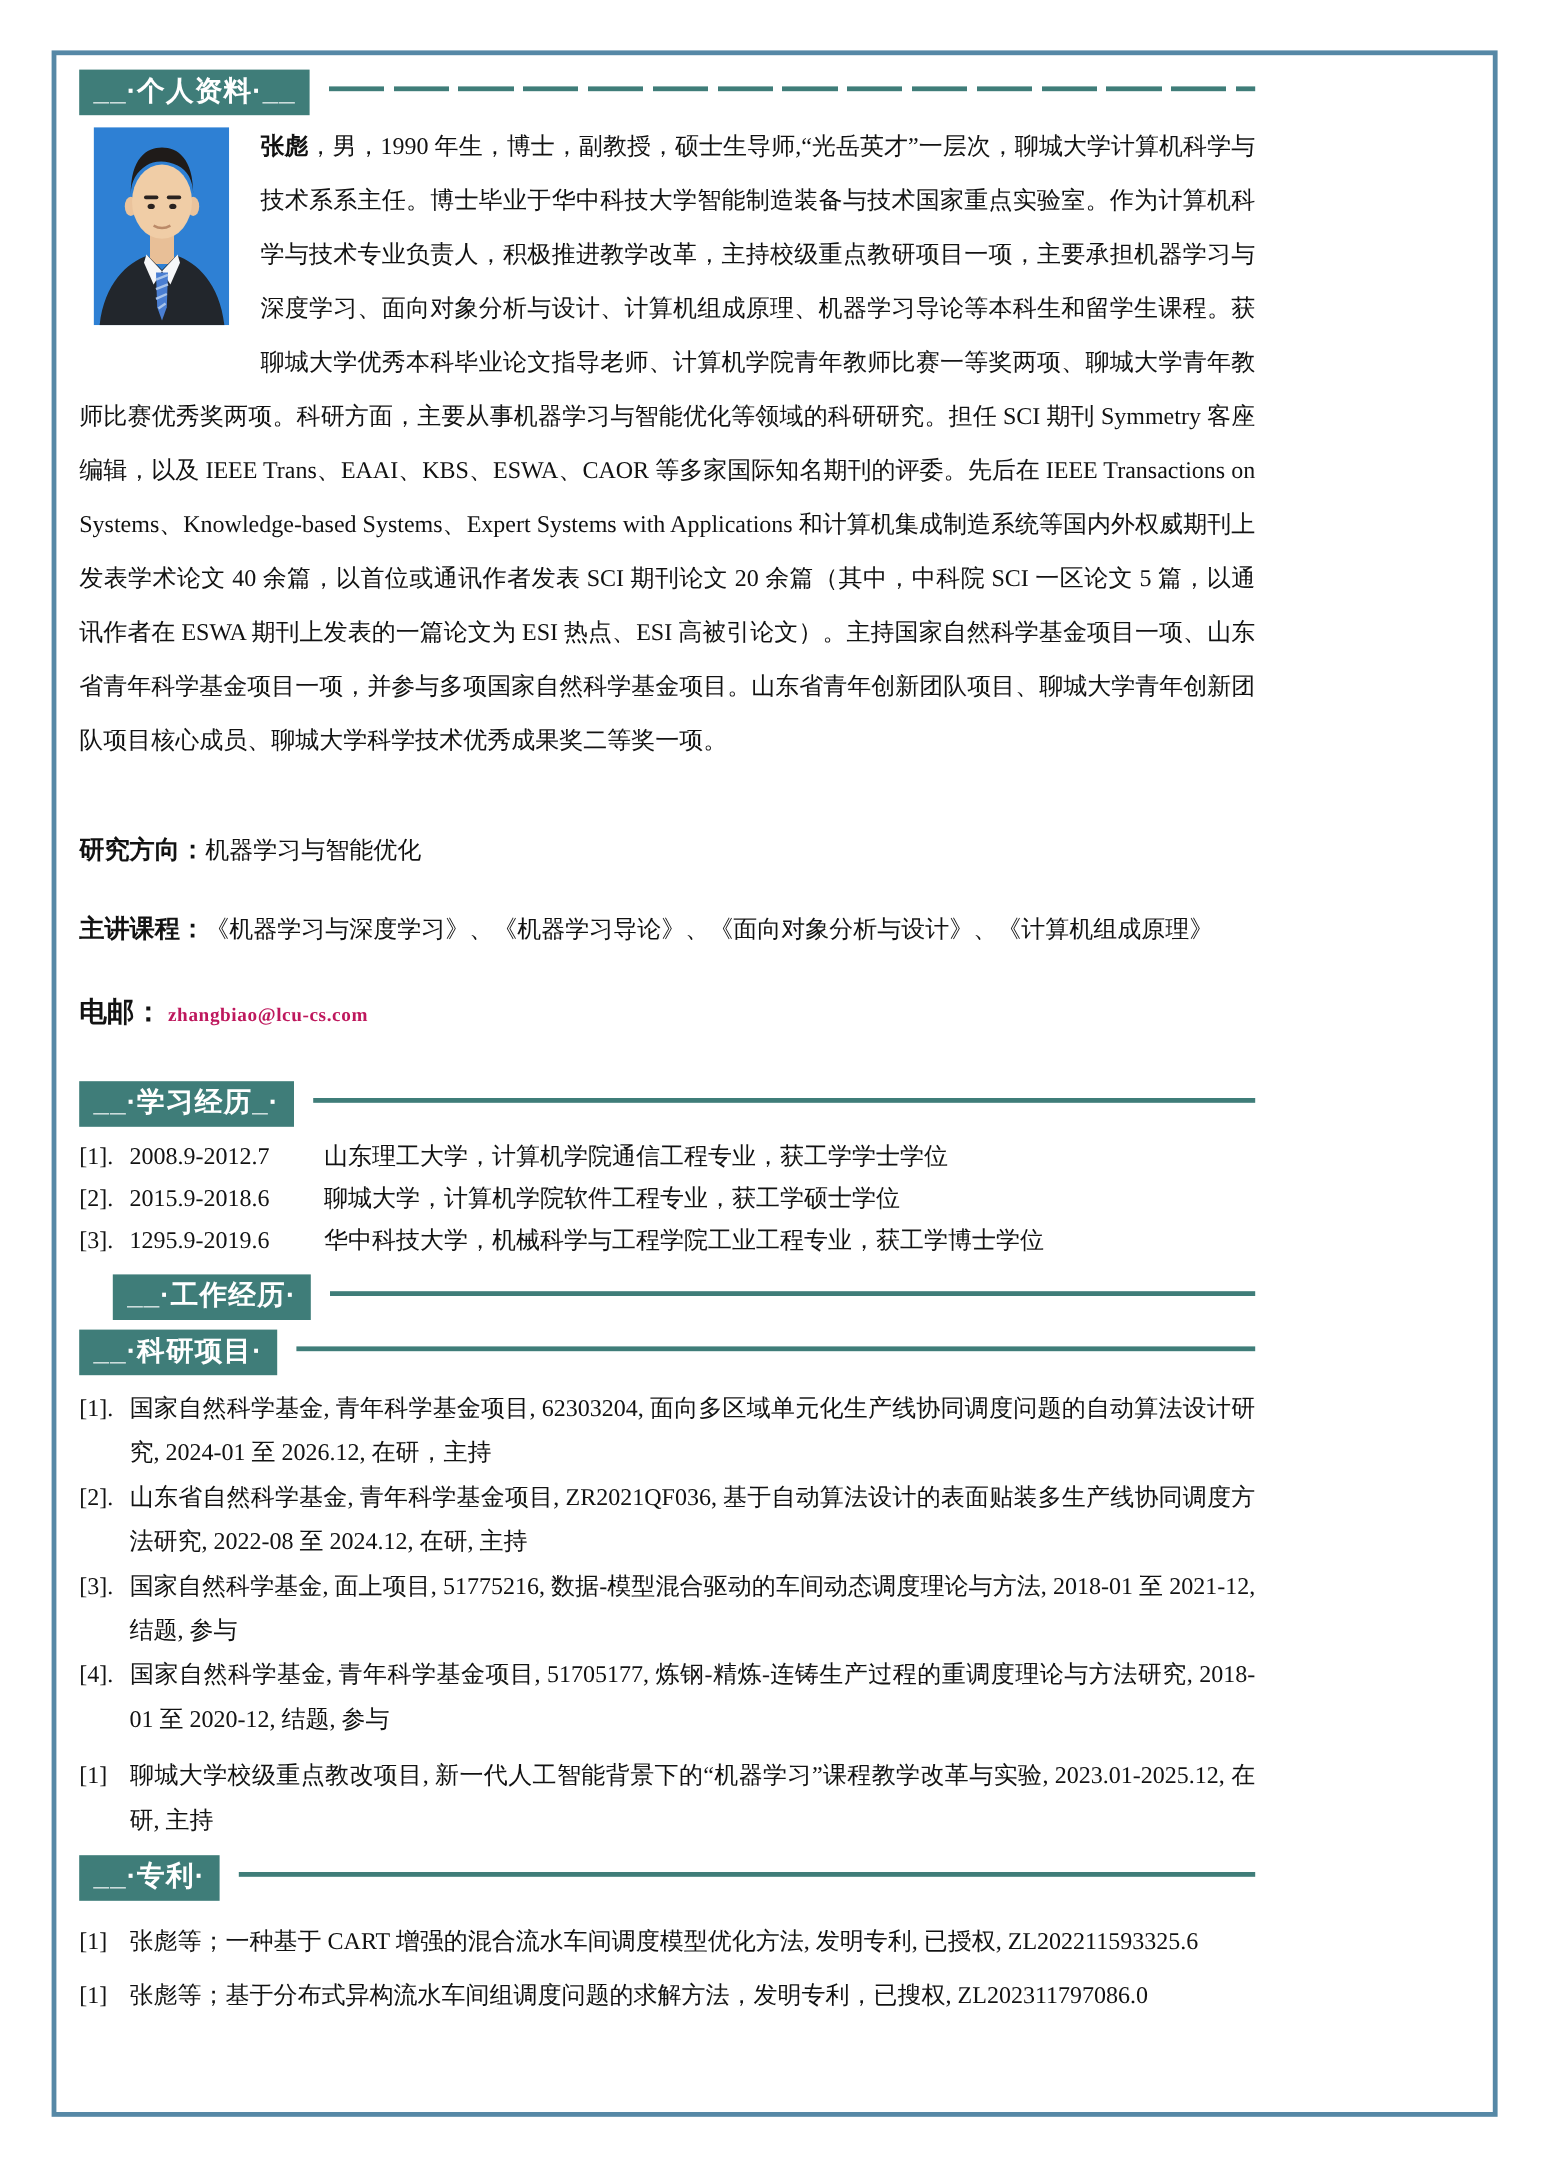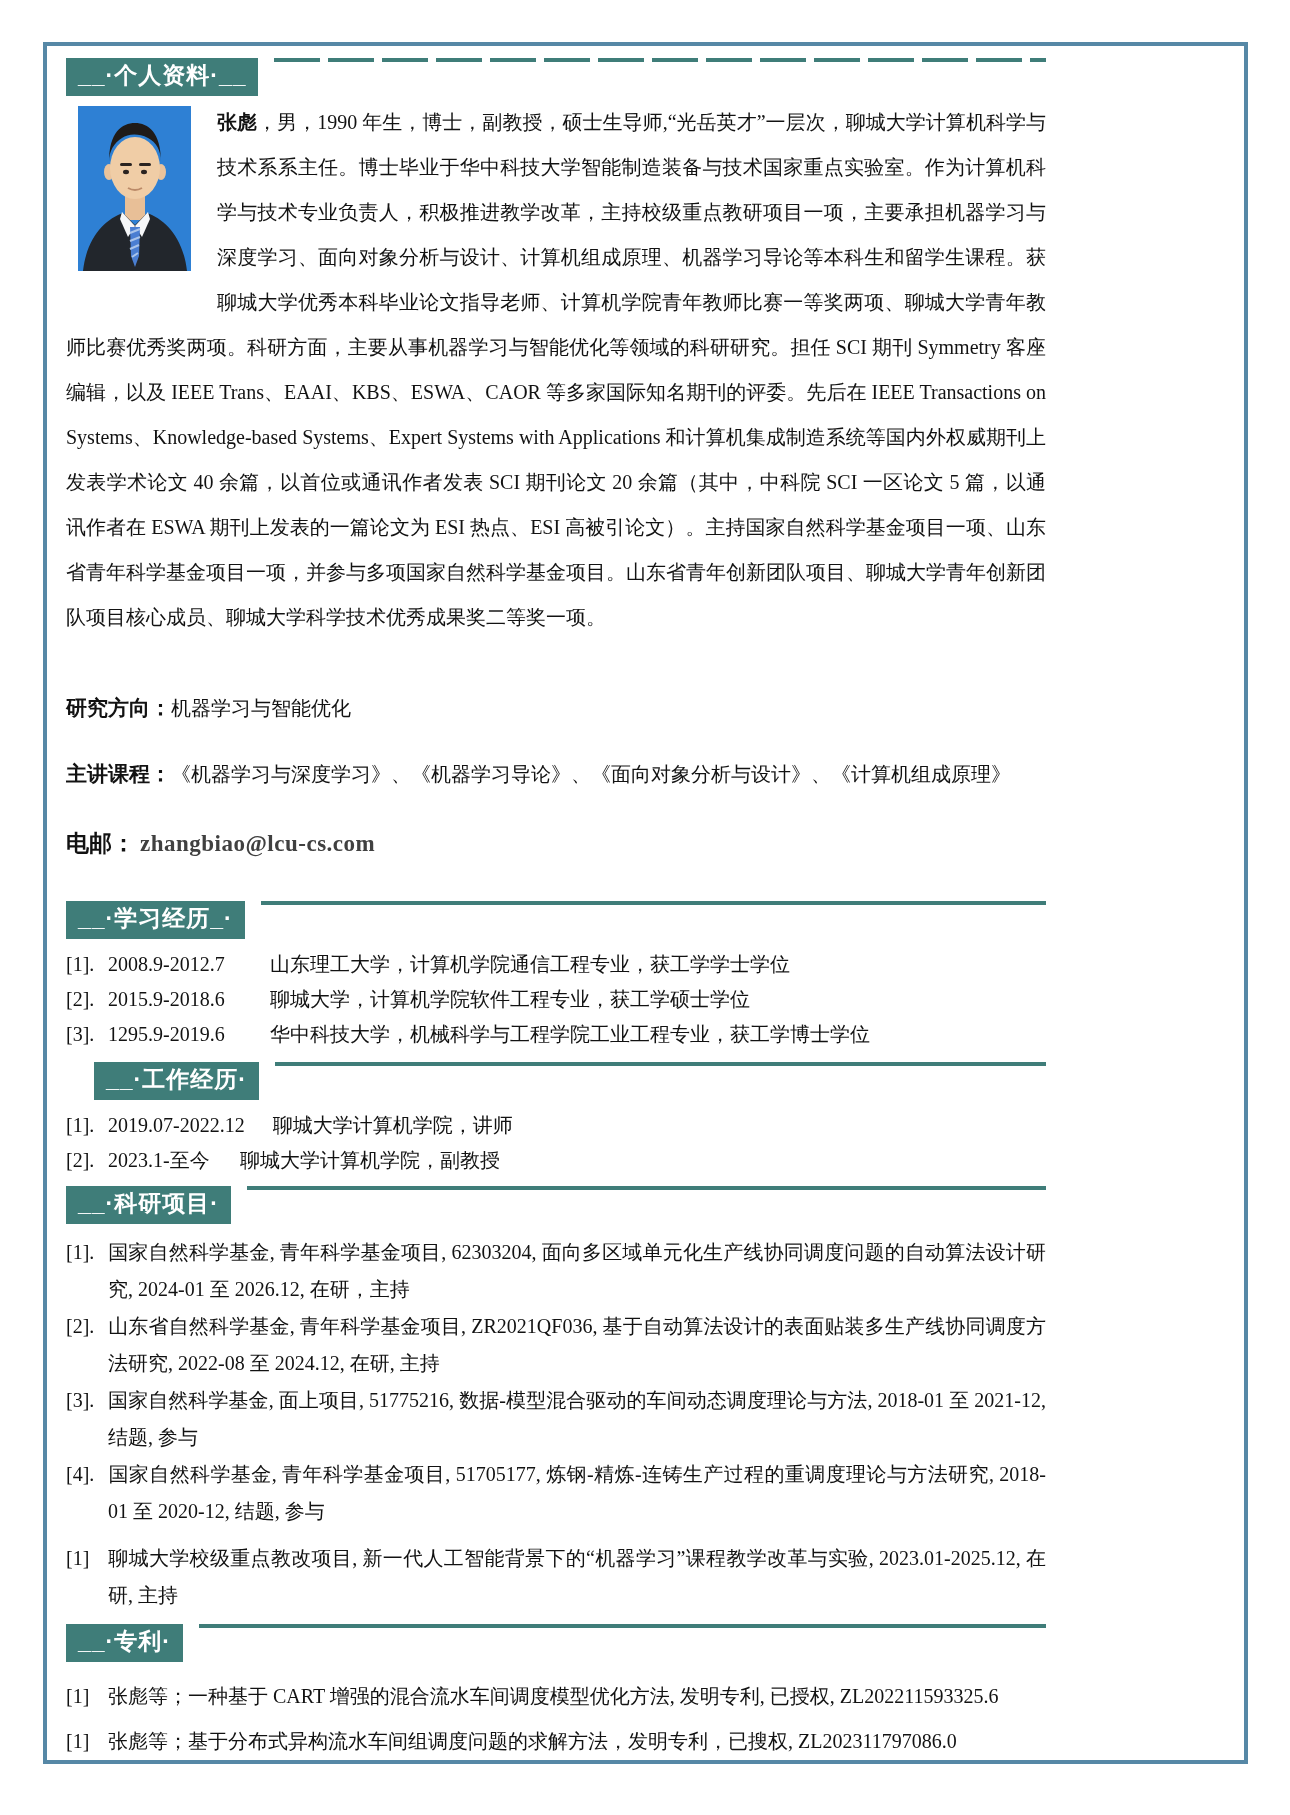--- a/index.html
+++ b/index.html
@@ -14,21 +14,21 @@
   .frame {
     position:absolute; left:43px; top:42px;
     width:1205px; height:1722px;
     border:4px solid #5688a6;
     box-sizing:border-box;
     pointer-events:none;
   }
   .content { position:absolute; left:66px; top:58px; width:980px; }
 
   
-  .sec { display:flex; align-items:flex-start;gap:16px; }
+  .sec { display:flex; align-items:center;gap:16px; }
   .badge {
     background:#3f7d79; color:#ffffff;
     font-family:"Liberation Sans","DejaVu Sans",sans-serif;
     font-weight:bold; font-size:23px; line-height:1;
     padding:6px 12px 9px 12px; letter-spacing:1px; white-space:nowrap;
   }
   .rule { flex:1; height:4px; background:#3f7d79; margin-bottom:7px; }
   .rule.dashed { background:repeating-linear-gradient(90deg,#3f7d79 0 46px,#ffffff 46px 54px); }
 
   
@@ -39,21 +39,21 @@
   .bio { text-align:justify; font-size:20px; line-height:45px; margin:4px 0 0 0; }
   .name { font-family:"Liberation Sans","DejaVu Sans",sans-serif; font-weight:bold; font-size:20px; }
 
   
   .meta { font-size:20px; margin:0; }
   .meta .label { font-family:"Liberation Sans","DejaVu Sans",sans-serif; font-weight:bold; font-size:21px; }
   .meta.research { margin-top:54px; }
   .meta.courses  { margin-top:38px; }
   .meta.email    { margin-top:40px; }
   .meta.email .label { font-size:23px; }
-  .email-link { color:#404040; font-weight:bold; font-size:23px; text-decoration:none; letter-spacing:0.5px; }
+  .email-link { color:#be185d; font-weight:bold; font-size:16px; text-decoration:none; letter-spacing:0.5px; }
 
   
   .rows { margin-top:8px; }
   .row { font-size:20px; line-height:35px; }
   .row .no { display:inline-block; width:42px; }
   .row .date { display:inline-block; min-width:150px; padding-right:12px; }
   .rows.work .row .date { min-width:104px; padding-right:28px; }
 
   
   .plist { margin-top:10px; }
@@ -129,28 +129,20 @@
     </div>
     <div class="row">
       <span class="no">[3].</span><span class="date">1295.9-2019.6</span><span class="desc">华中科技大学，机械科学与工程学院工业工程专业，获工学博士学位</span>
     </div>
   </div>
 
   <div class="sec work">
     <span class="badge">__·工作经历·</span>
     <span class="rule"></span>
   </div>
-  <div class="rows work">
-    <div class="row">
-      <span class="no">[1].</span><span class="date">2019.07-2022.12</span><span class="desc">聊城大学计算机学院，讲师</span>
-    </div>
-    <div class="row">
-      <span class="no">[2].</span><span class="date">2023.1-至今</span><span class="desc">聊城大学计算机学院，副教授</span>
-    </div>
-  </div>
 
   <div class="sec research-projects">
     <span class="badge">__·科研项目·</span>
     <span class="rule"></span>
   </div>
   <div class="plist">
     <p class="pitem"><span class="no">[1].</span><span>国家自然科学基金, 青年科学基金项目, 62303204, 面向多区域单元化生产线协同调度问题的自动算法设计研究, 2024-01 至 2026.12, 在研，主持</span></p>
     <p class="pitem"><span class="no">[2].</span><span>山东省自然科学基金, 青年科学基金项目, ZR2021QF036, 基于自动算法设计的表面贴装多生产线协同调度方法研究, 2022-08 至 2024.12, 在研, 主持</span></p>
     <p class="pitem"><span class="no">[3].</span><span>国家自然科学基金, 面上项目, 51775216, 数据-模型混合驱动的车间动态调度理论与方法, 2018-01 至 2021-12, 结题, 参与</span></p>
     <p class="pitem"><span class="no">[4].</span><span>国家自然科学基金, 青年科学基金项目, 51705177, 炼钢-精炼-连铸生产过程的重调度理论与方法研究, 2018-01 至 2020-12, 结题, 参与</span></p>

